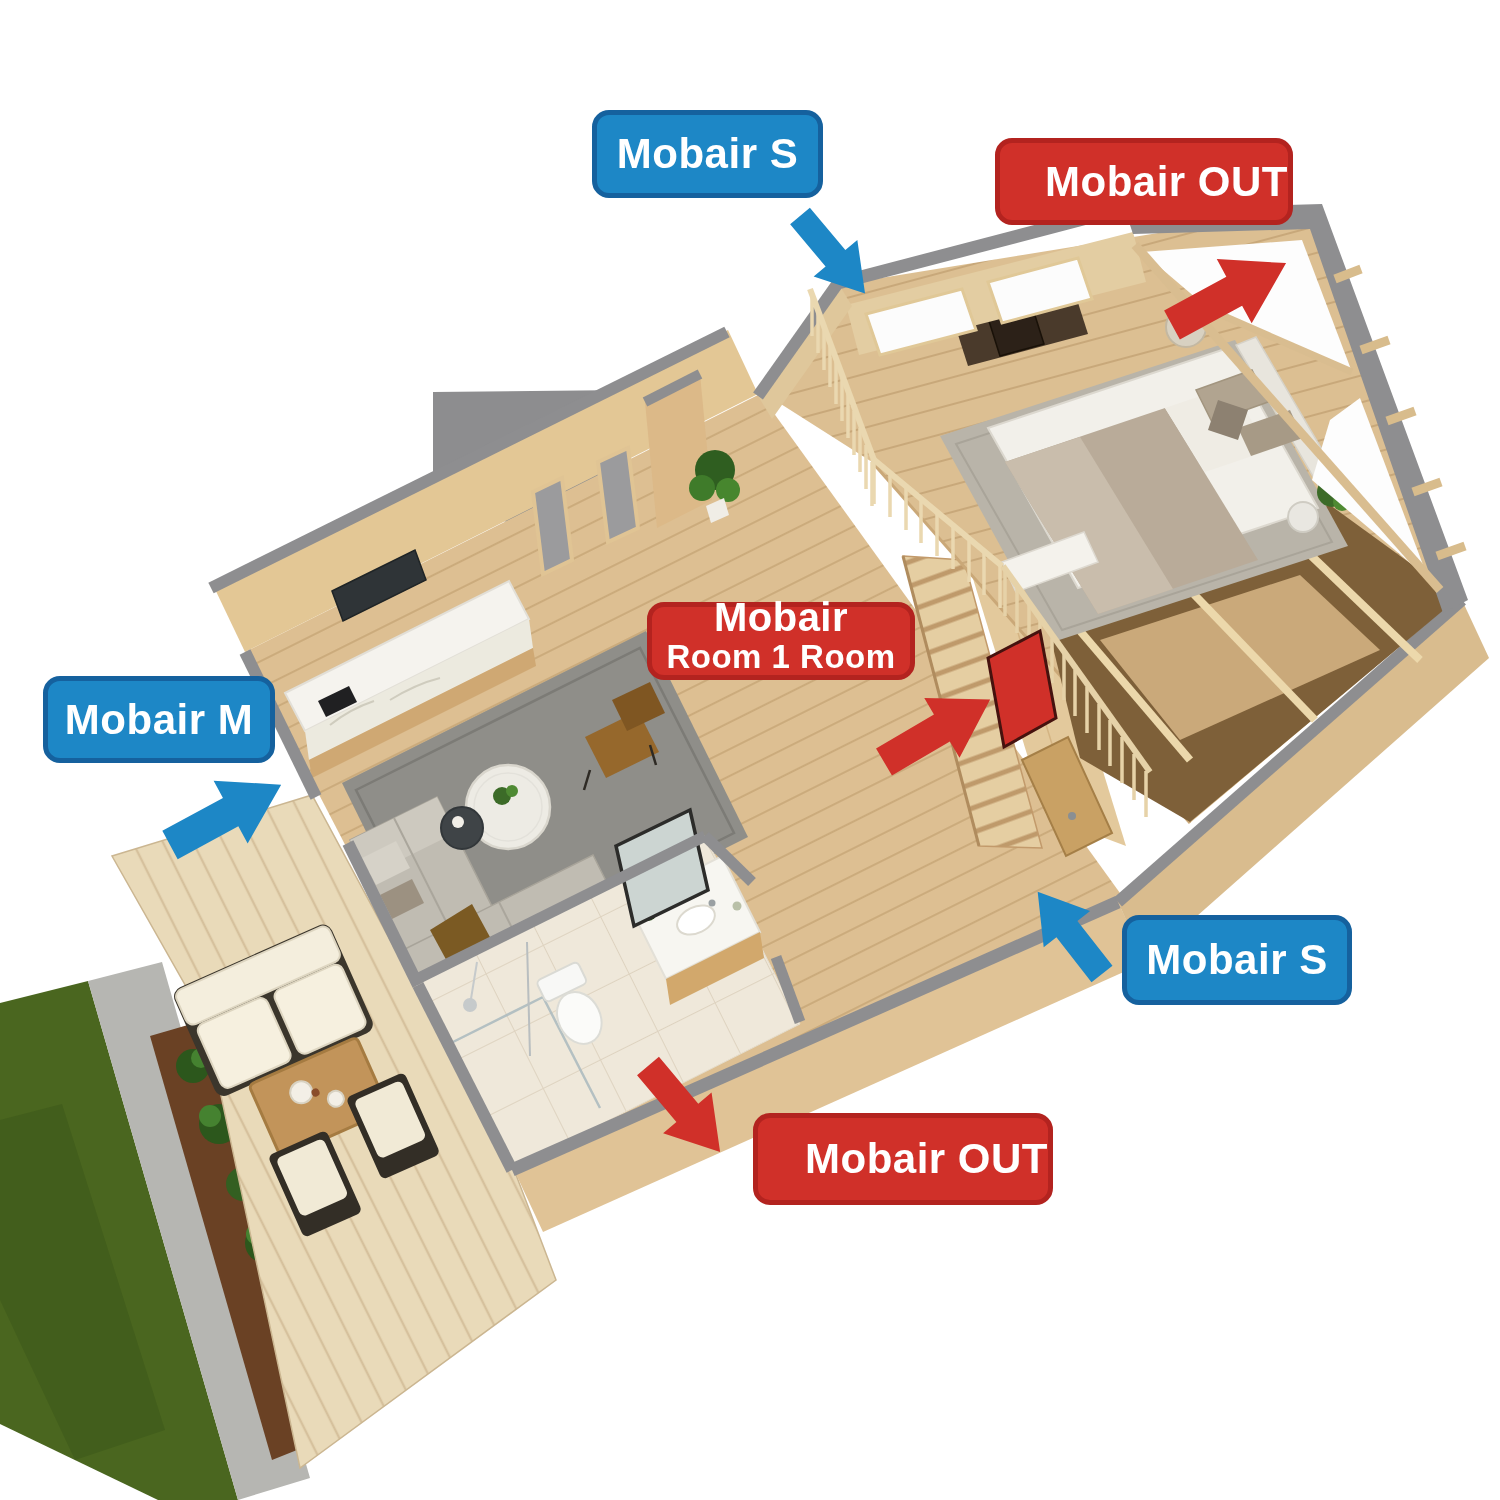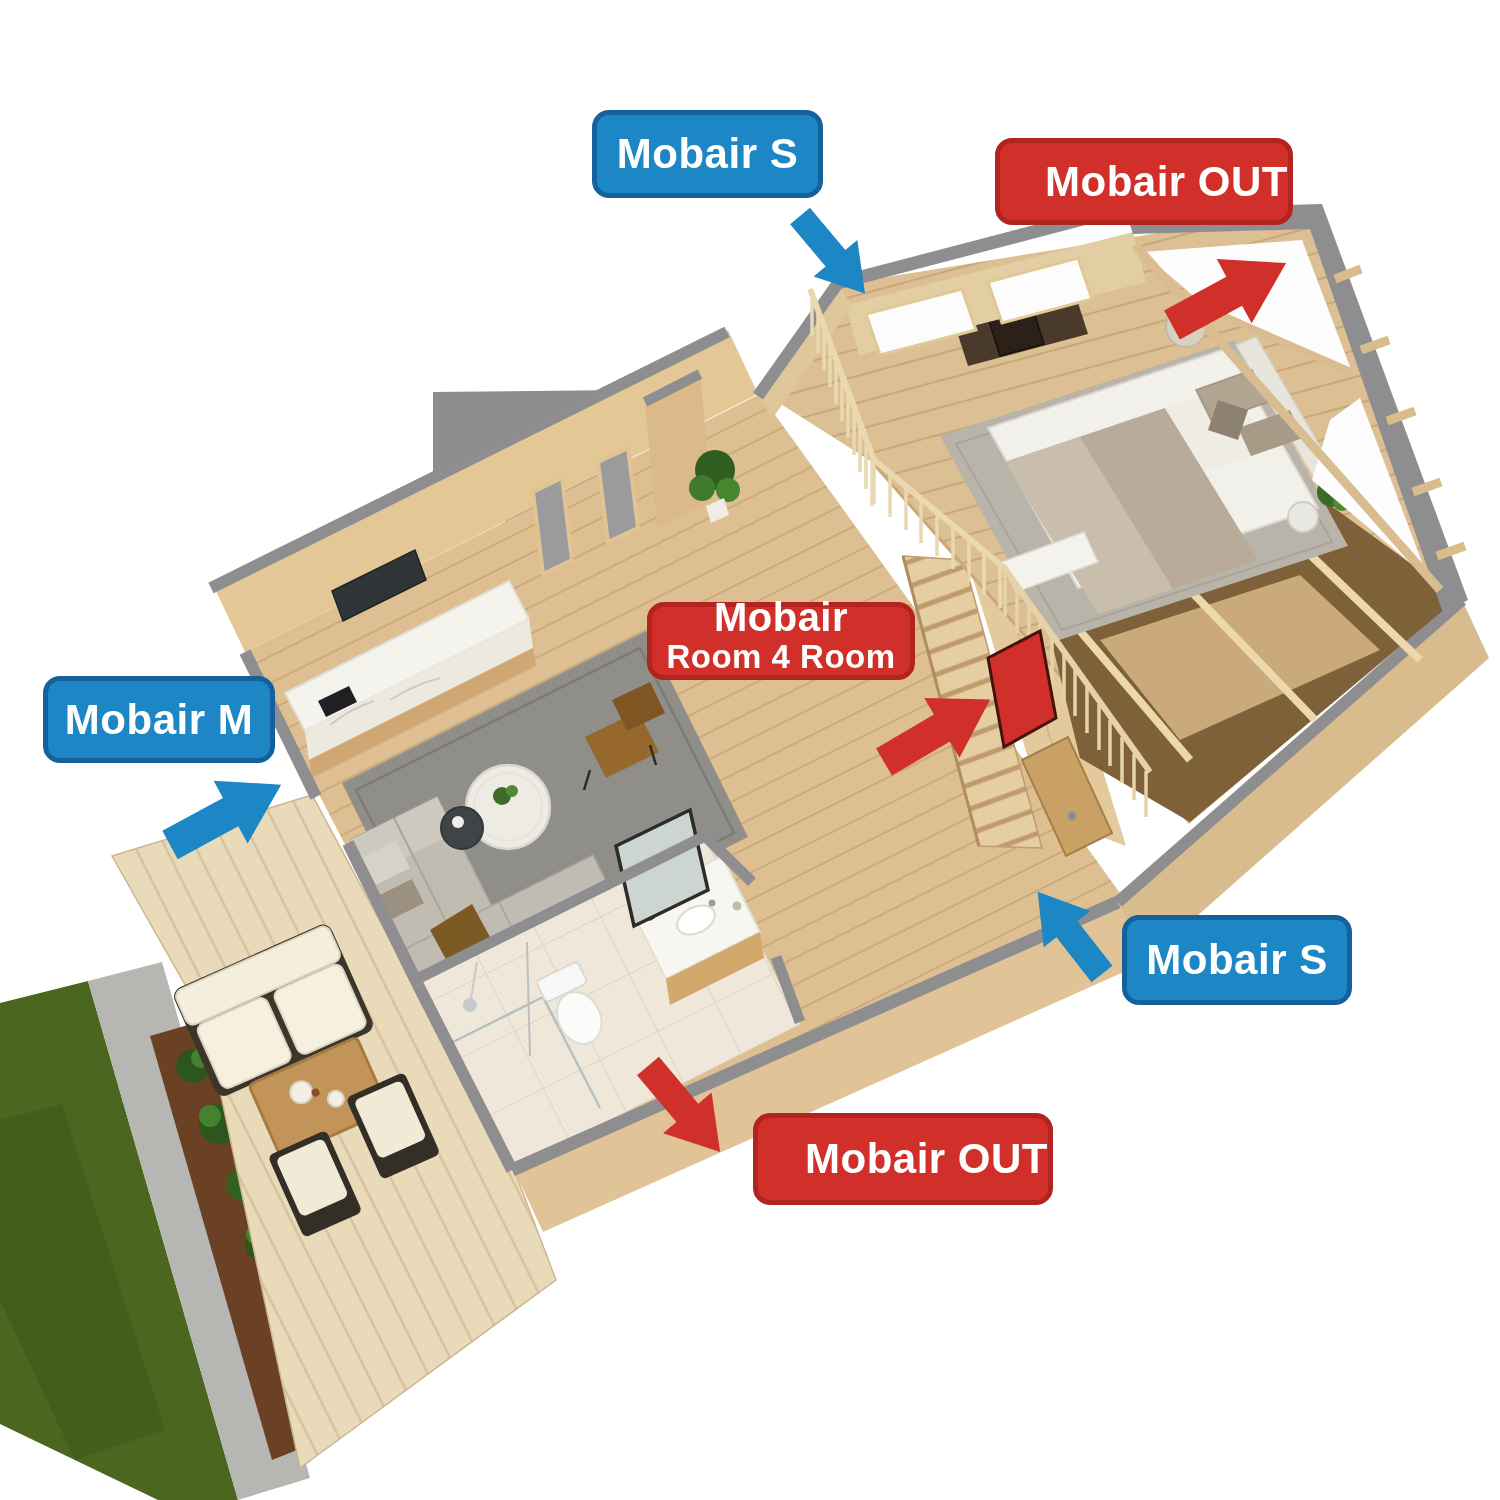--- a/index.html
+++ b/index.html
@@ -319,21 +319,21 @@
 </svg>
 
 <div class="lbl lbl-blue" id="lbl-supply-top">
   <span>Mobair S</span>
 </div>
 <div class="lbl lbl-red" id="lbl-exhaust-top">
   <span>Mobair OUT</span>
 </div>
 <div class="lbl lbl-red" id="lbl-room2room">
   <span class="l1">Mobair</span>
-  <span class="l2">Room 4 Room</span>
+  <span class="l2">Room 1 Room</span>
 </div>
 <div class="lbl lbl-blue" id="lbl-supply-left">
   <span>Mobair M</span>
 </div>
 <div class="lbl lbl-blue" id="lbl-supply-right">
   <span>Mobair S</span>
 </div>
 <div class="lbl lbl-red" id="lbl-exhaust-bottom">
   <span>Mobair OUT</span>
 </div>

